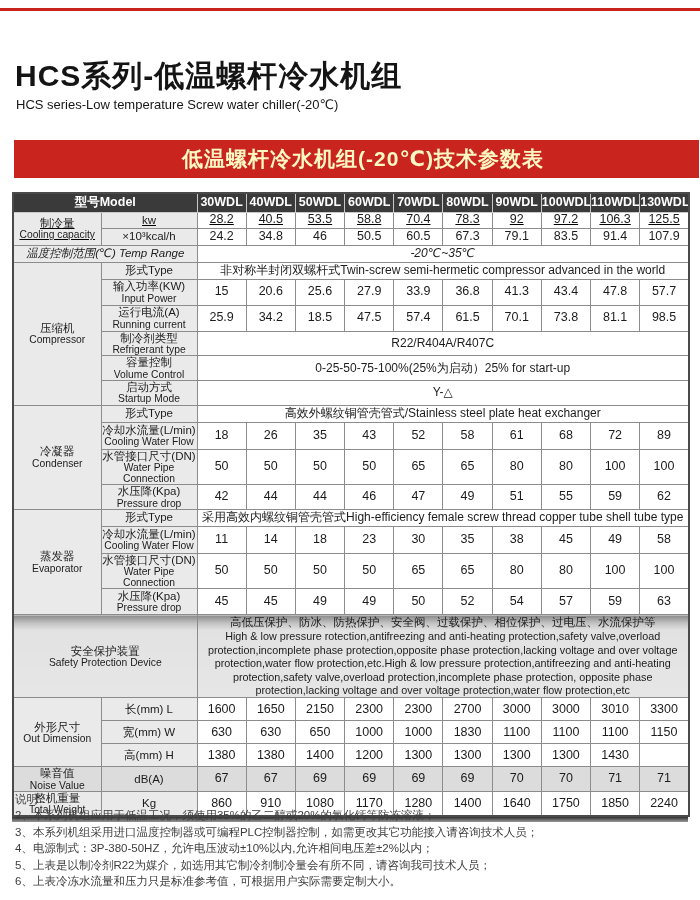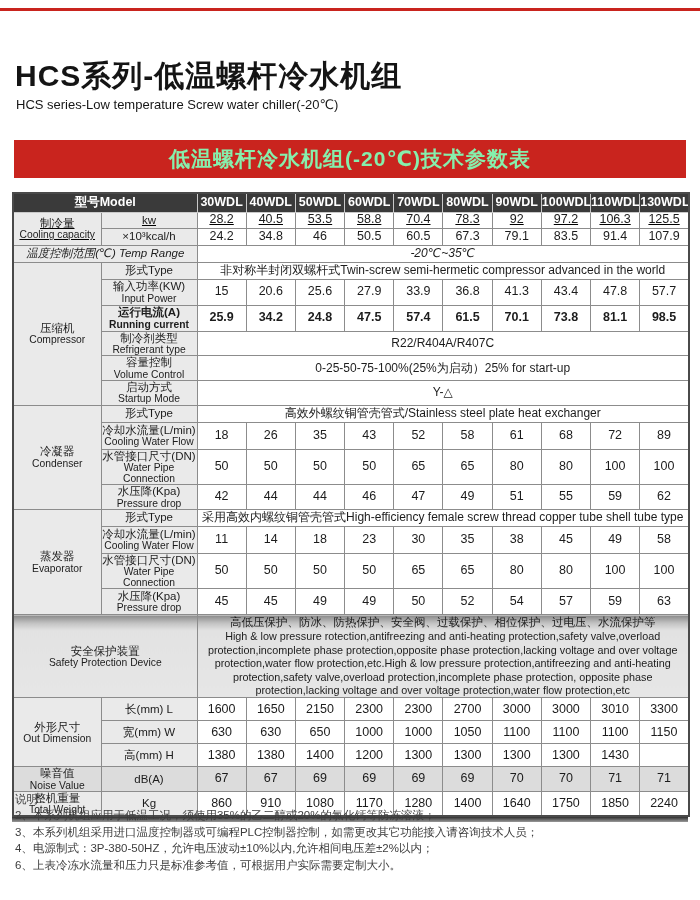--- a/index.html
+++ b/index.html
@@ -11,22 +11,22 @@
   .top-red-line{position:absolute;left:0;top:8px;width:700px;height:3px;background:#c9241e;}
   .page-title{
     position:absolute;left:15px;top:56px;margin:0;
     font-size:30px;font-weight:700;color:#141414;letter-spacing:1px;white-space:nowrap;
   }
   .page-subtitle{
     position:absolute;left:16px;top:97px;font-size:13px;color:#161616;white-space:nowrap;
   }
   .banner{
     position:absolute;left:14px;top:140px;width:672px;height:38px;
-    background:#c9241e;color:#86efac;font-size:21px;font-weight:700;
-    text-align:center;line-height:38px;letter-spacing:1px;
+    background:#c9241e;color:#fef9c3;font-size:21px;font-weight:700;
+    text-align:center;line-height:38px;letter-spacing:1px;padding-left:13px;
   }
   .table-wrap{position:absolute;left:12px;top:192px;width:676px;}
   table.spec{
     border-collapse:collapse;table-layout:fixed;width:676px;
     border:2px solid #4a4a4a;
   }
   table.spec th{
     background:#3a3a3a;color:#ffffff;font-size:12.5px;font-weight:700;
     border:1px solid #c9c9c9;padding:0;text-align:center;line-height:1.05;
     overflow:hidden;white-space:nowrap;
@@ -153,28 +153,28 @@
           <td class="val">20.6</td>
           <td class="val">25.6</td>
           <td class="val">27.9</td>
           <td class="val">33.9</td>
           <td class="val">36.8</td>
           <td class="val">41.3</td>
           <td class="val">43.4</td>
           <td class="val">47.8</td>
           <td class="val">57.7</td>
         </tr>
-        <tr style="height: 26px; font-weight: bold;">
+        <tr style="height: 26px;">
           <td class="lbl">
             <div class="cn">运行电流(A)</div>
             <div class="en">Running current</div>
           </td>
           <td class="val">25.9</td>
           <td class="val">34.2</td>
-          <td class="val">24.8</td>
+          <td class="val">18.5</td>
           <td class="val">47.5</td>
           <td class="val">57.4</td>
           <td class="val">61.5</td>
           <td class="val">70.1</td>
           <td class="val">73.8</td>
           <td class="val">81.1</td>
           <td class="val">98.5</td>
         </tr>
         <tr style="height: 24px;">
           <td class="lbl">
@@ -344,21 +344,21 @@
         </tr>
         <tr style="height: 23px;">
           <td class="lbl">
             <div class="cn">宽(mm) W</div>
           </td>
           <td class="val">630</td>
           <td class="val">630</td>
           <td class="val">650</td>
           <td class="val">1000</td>
           <td class="val">1000</td>
-          <td class="val">1050</td>
+          <td class="val">1830</td>
           <td class="val">1100</td>
           <td class="val">1100</td>
           <td class="val">1100</td>
           <td class="val">1150</td>
         </tr>
         <tr style="height: 23px;">
           <td class="lbl">
             <div class="cn">高(mm) H</div>
           </td>
           <td class="val">1380</td>
@@ -413,14 +413,15 @@
       </tbody>
     </table>
   <div class="bottom-band"></div>
 </div>
 
 <div class="notes">
   <div>说明：</div>
   <div>2、本系列机组应用于低温工况，须使用35%的乙二醇或20%的氯化钙等防冻溶液；</div>
   <div>3、本系列机组采用进口温度控制器或可编程PLC控制器控制，如需更改其它功能接入请咨询技术人员；</div>
   <div>4、电源制式：3P-380-50HZ，允许电压波动±10%以内,允许相间电压差±2%以内；</div>
+  <div>5、上表是以制冷剂R22为媒介，如选用其它制冷剂制冷量会有所不同，请咨询我司技术人员；</div>
   <div>6、上表冷冻水流量和压力只是标准参考值，可根据用户实际需要定制大小。</div>
 </div>
 
 </body></html>

